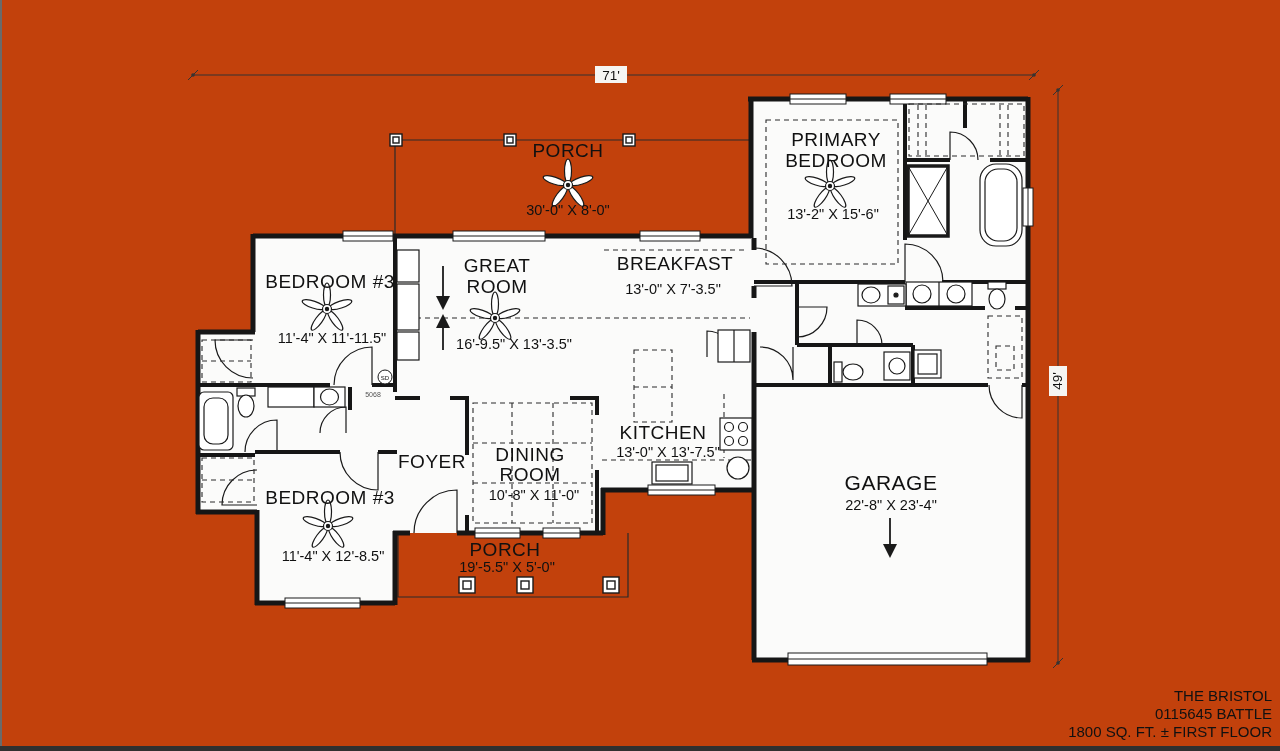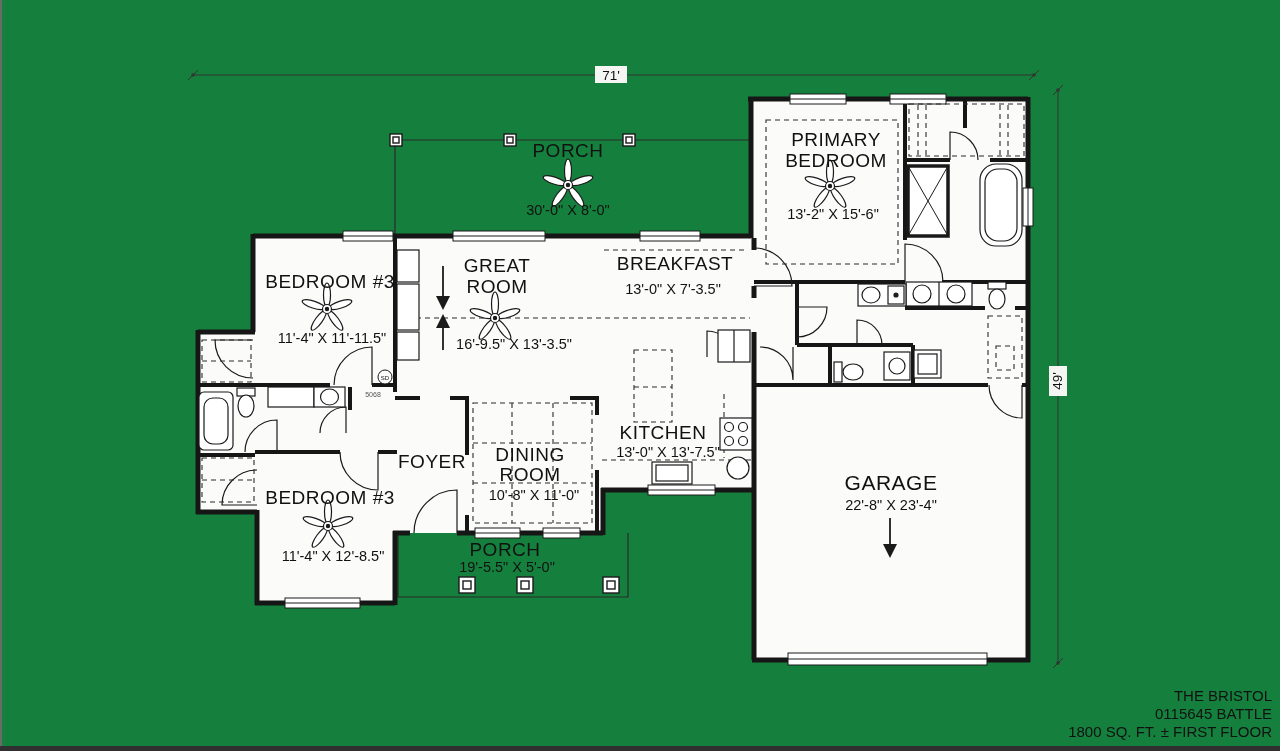--- a/index.html
+++ b/index.html
@@ -1,16 +1,16 @@
 <!DOCTYPE html>
 <html><head>
 <meta charset="utf-8">
 <style>
   html,body{margin:0;padding:0;background:#f5f5f3;}
-  .screen{position:relative;width:1280px;height:751px;background:#15803d;overflow:hidden;
+  .screen{position:relative;width:1280px;height:751px;background:#c2410c;overflow:hidden;
           font-family:"Liberation Sans",sans-serif;}
   .edge-left{position:absolute;left:0;top:0;width:2px;height:100%;background:#6a6a6a;}
   .edge-bottom{position:absolute;left:0;bottom:0;width:100%;height:5px;background:#303030;}
   svg text{font-family:"Liberation Sans",sans-serif;fill:#111;}
   .room{font-size:19px;letter-spacing:.5px;}
   .room-big{font-size:21px;letter-spacing:.5px;}
   .dims{font-size:14.5px;}
   .dimlabel{font-size:13.5px;}
   .title{font-size:15px;}
   .tinysd{font-size:6px;}

